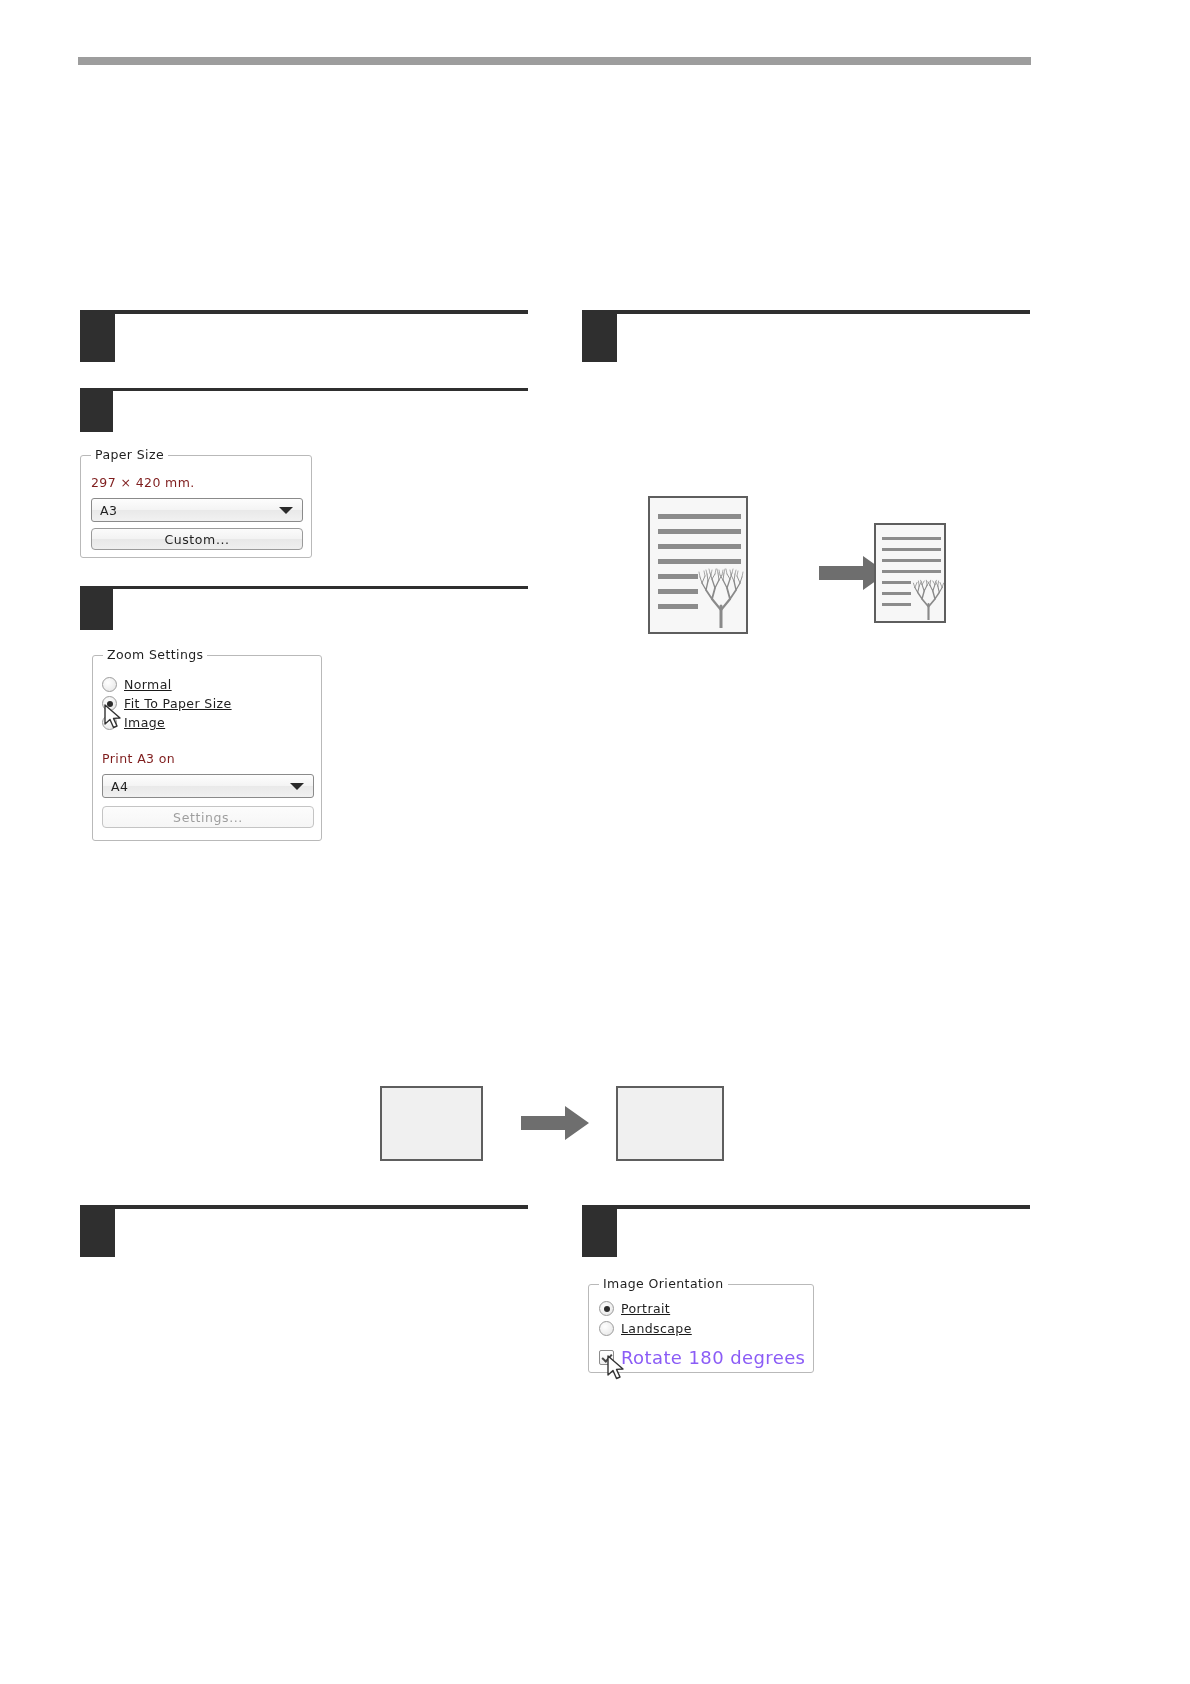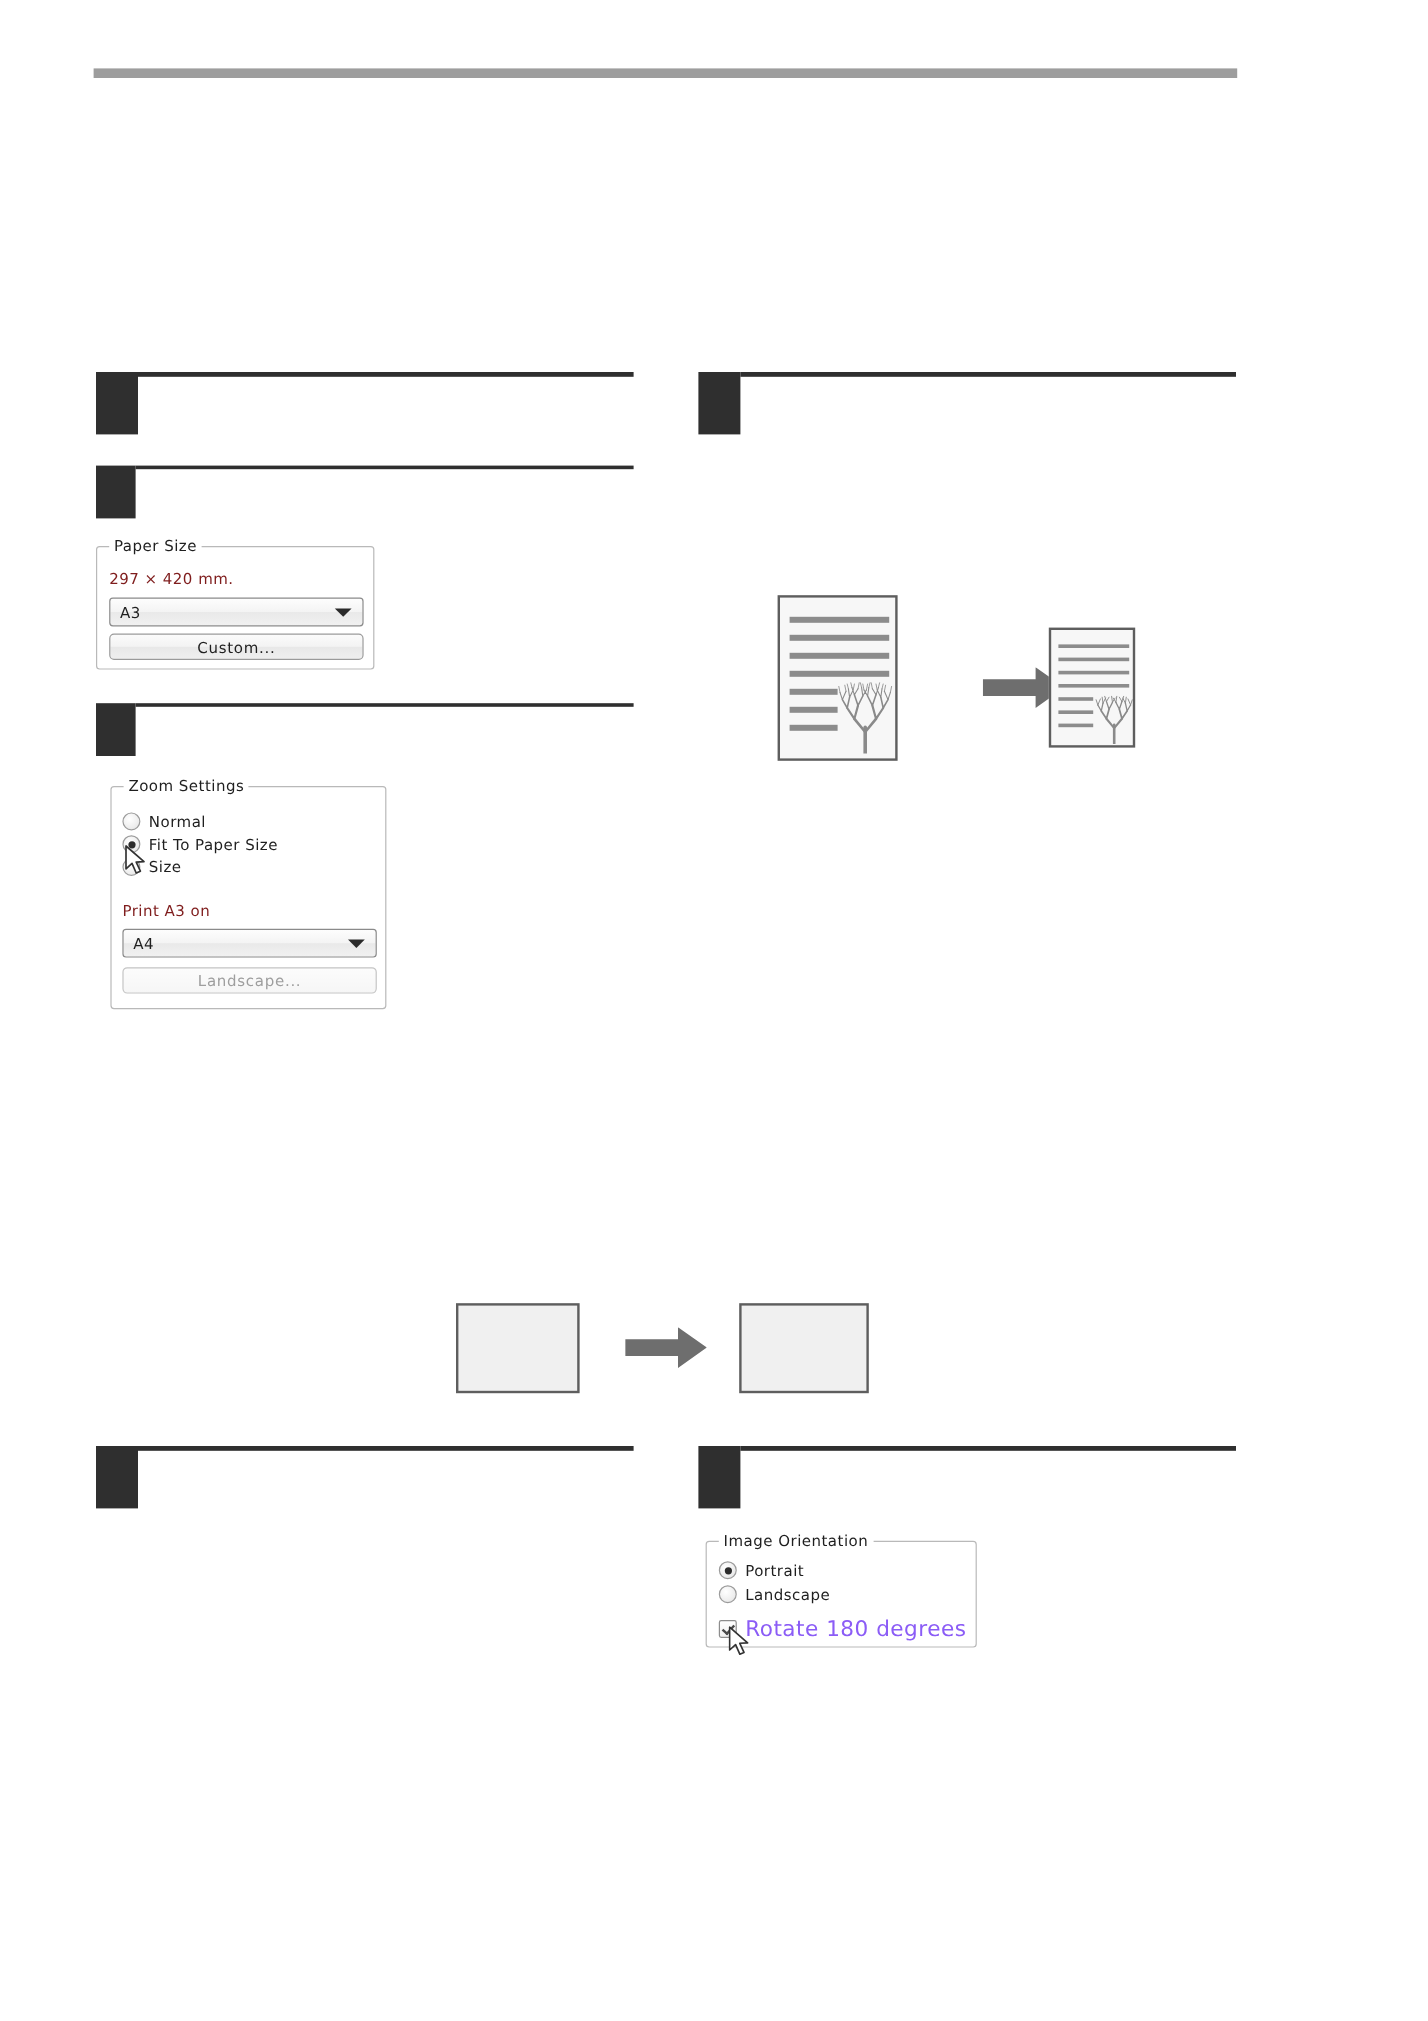--- a/index.html
+++ b/index.html
@@ -153,20 +153,21 @@
     border-color: #c4c4c4;
     background: linear-gradient(to bottom, #fcfcfc 0%, #f6f6f6 100%);
   }
 
   
   .radio-row {
     position: absolute;
     display: flex;
     align-items: center;
     white-space: nowrap;
+    text-decoration: underline;
   }
   .radio {
     width: 15px;
     height: 15px;
     border-radius: 50%;
     border: 1px solid #9b9b9b;
     background: radial-gradient(circle at 38% 35%, #ffffff 0%, #ededed 65%, #dedede 100%);
     box-sizing: border-box;
     flex: none;
     position: relative;
@@ -304,37 +305,37 @@
     <span class="lbl">Normal</span>
   </div>
 
   <div class="radio-row" style="left:9px; top:40px;">
     <span class="radio checked"></span>
     <span class="lbl">Fit To Paper Size</span>
   </div>
 
   <div class="radio-row" style="left:9px; top:59px;">
     <span class="radio"></span>
-    <span class="lbl">Size</span>
+    <span class="lbl">Image</span>
   </div>
 
   <div class="cursor" style="left:11px; top:48px;">
     <svg width="20" height="28" viewBox="0 0 20 28">
       <polygon points="1,1 1,20 6,15.5 9.5,23.5 13,22 9.5,14.4 16,14" fill="#ffffff" stroke="#333333" stroke-width="1.4" stroke-linejoin="round"></polygon>
     </svg>
   </div>
 
   <div class="static-text" style="left:9px; top:95px;">Print A3 on</div>
 
   <div class="combo" style="left:9px; top:118px; width:212px; height:24px;">
     <span class="combo-value">A4</span>
     <span class="arrow"></span>
   </div>
 
-  <div class="btn disabled" style="left:9px; top:150px; width:212px; height:22px;">Landscape...</div>
+  <div class="btn disabled" style="left:9px; top:150px; width:212px; height:22px;">Settings...</div>
 </div>
 
 <div class="section-head" style="left:80px; top:1205px; width:448px;">
   <div class="tab"></div>
   <div class="rule" style="width:413px;"></div>
   <div class="heading-text"></div>
 </div>
 
 <div class="section-head" style="left:582px; top:310px; width:448px;">
   <div class="tab"></div>

